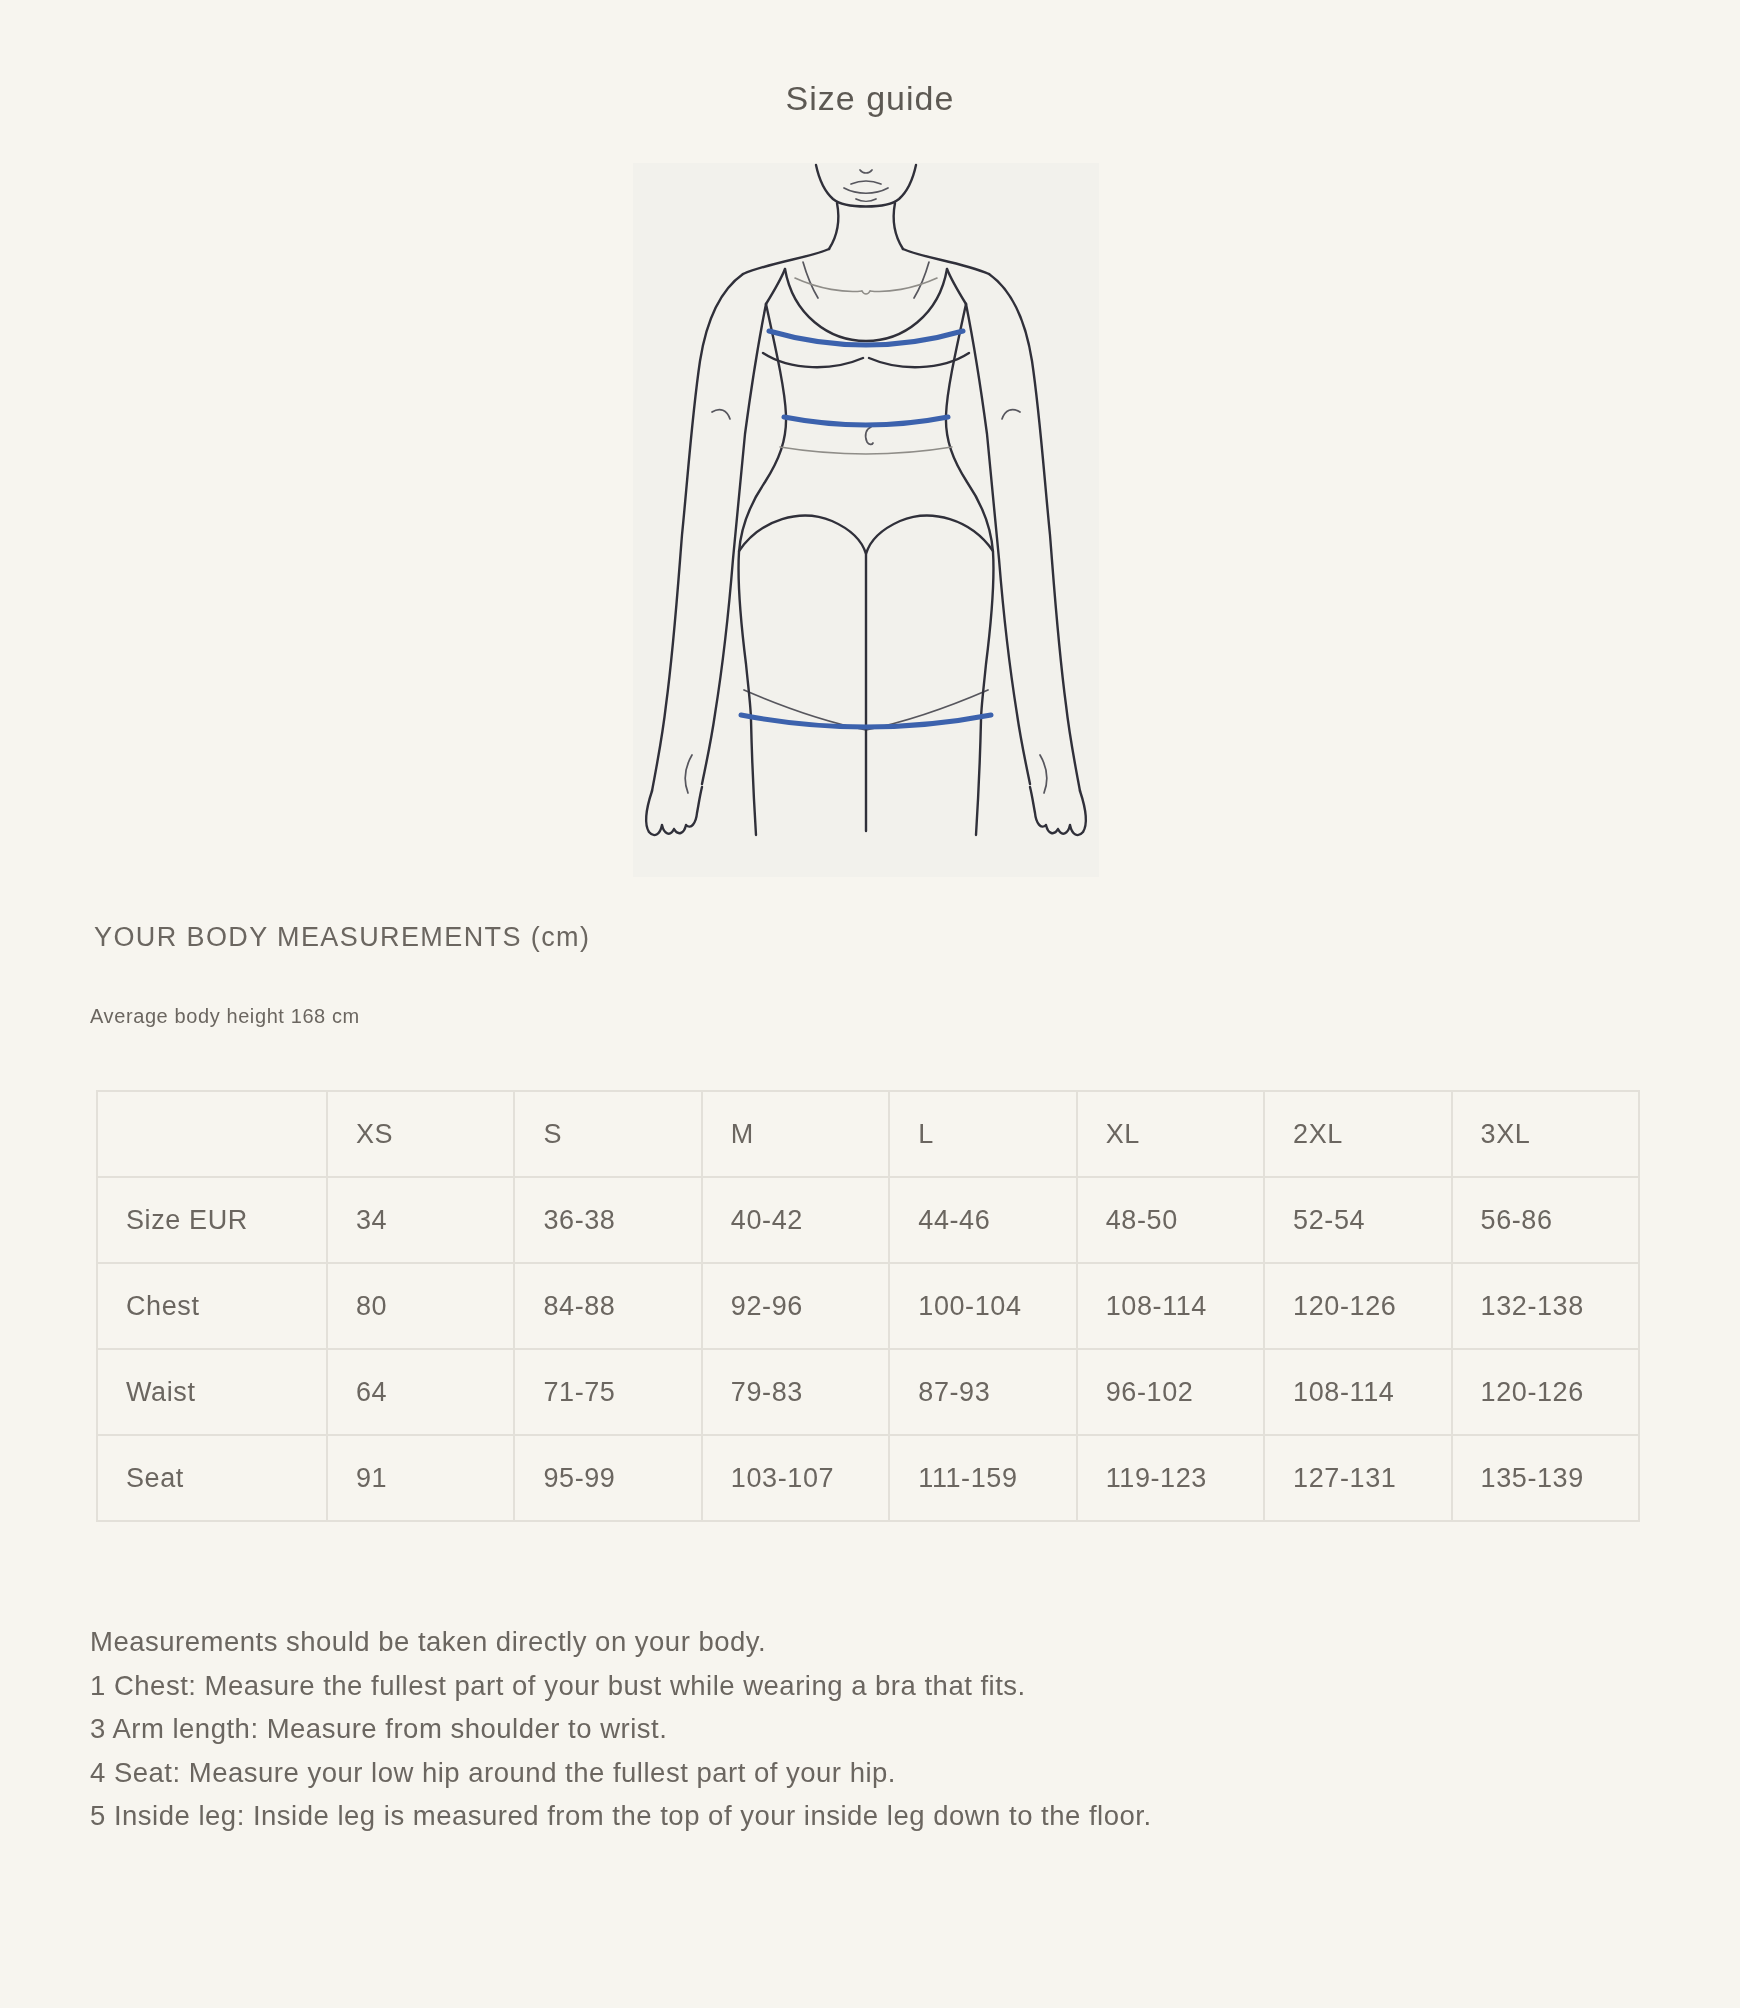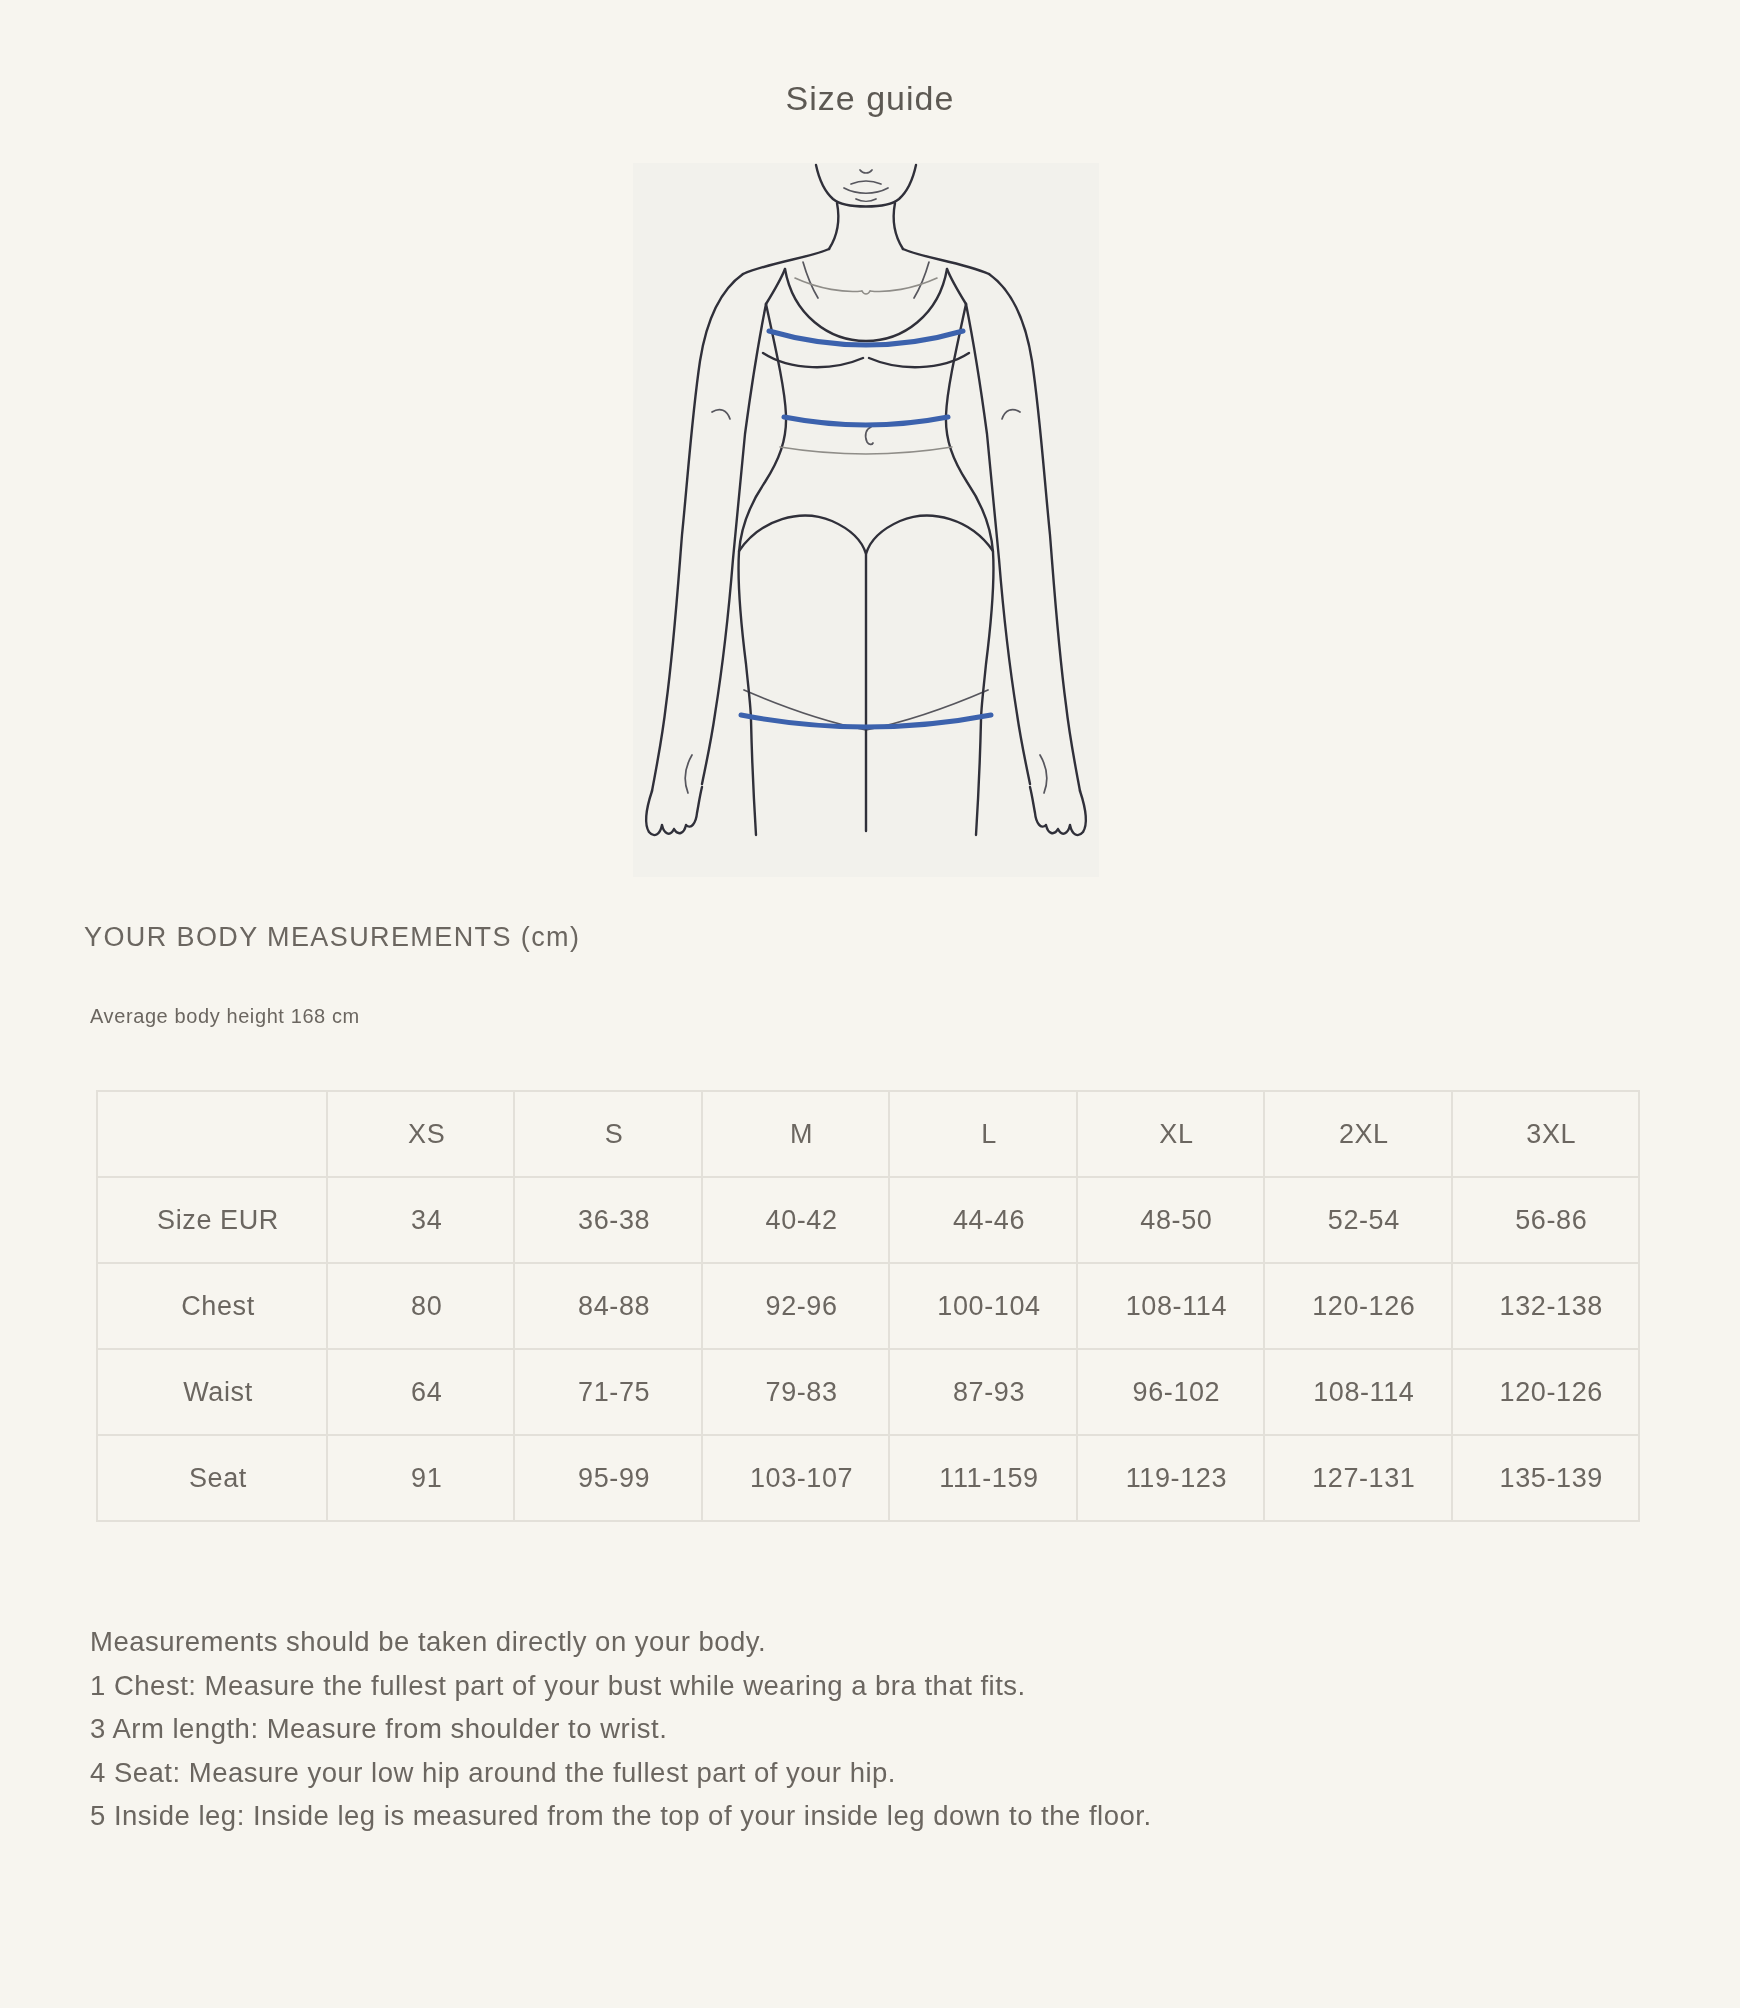--- a/index.html
+++ b/index.html
@@ -18,37 +18,37 @@
   .figure-panel{
     position:absolute;left:633px;top:163px;width:466px;height:714px;
     background:var(--panel-bg,#f2f1ec);
   }
   .figure-panel svg{display:block;width:100%;height:100%;}
   .figure-stroke{fill:none;stroke:var(--figure-stroke,#30303a);stroke-width:2.4;stroke-linecap:round;stroke-linejoin:round;}
   .figure-detail{fill:none;stroke:var(--figure-stroke,#30303a);stroke-width:1.7;stroke-linecap:round;opacity:.8;}
   .figure-faint{fill:none;stroke:#8f8d88;stroke-width:1.6;stroke-linecap:round;}
   .blue-line{fill:none;stroke:var(--accent-blue,#3c62ad);stroke-width:5;stroke-linecap:round;}
   .section-heading{
-    position:absolute;left:84px;top:922px;
+    position:absolute;left:94px;top:922px;
     font-size:27px;letter-spacing:1.4px;color:var(--text,#6b6660);
   }
   .section-sub{
     position:absolute;left:90px;top:1005px;
     font-size:20px;letter-spacing:.6px;color:var(--text,#6b6660);
   }
   table.size-table{
     position:absolute;left:96px;top:1090px;width:1544px;
     border-collapse:collapse;table-layout:fixed;
     font-size:27px;color:var(--text,#6b6660);
   }
   table.size-table col.label-col{width:230px;}
   table.size-table th,table.size-table td{
     border:2px solid var(--border,#e3e0d9);
     height:84px;padding:0 16px 0 28px;
-    text-align:center;vertical-align:middle;
+    text-align:left;vertical-align:middle;
     font-weight:400;letter-spacing:.6px;white-space:nowrap;
   }
   .notes{
     position:absolute;left:90px;top:1620px;width:1560px;
     font-size:27.5px;line-height:43.5px;letter-spacing:.5px;
     color:var(--text,#6b6660);
   }
 </style>
 </head>
 <body style="--page-bg: #f7f5ef; --panel-bg: #f2f1ec; --heading: #5d5953; --text: #6b6660; --border: #e3e0d9; --accent-blue: #3c62ad; --figure-stroke: #30303a;">

